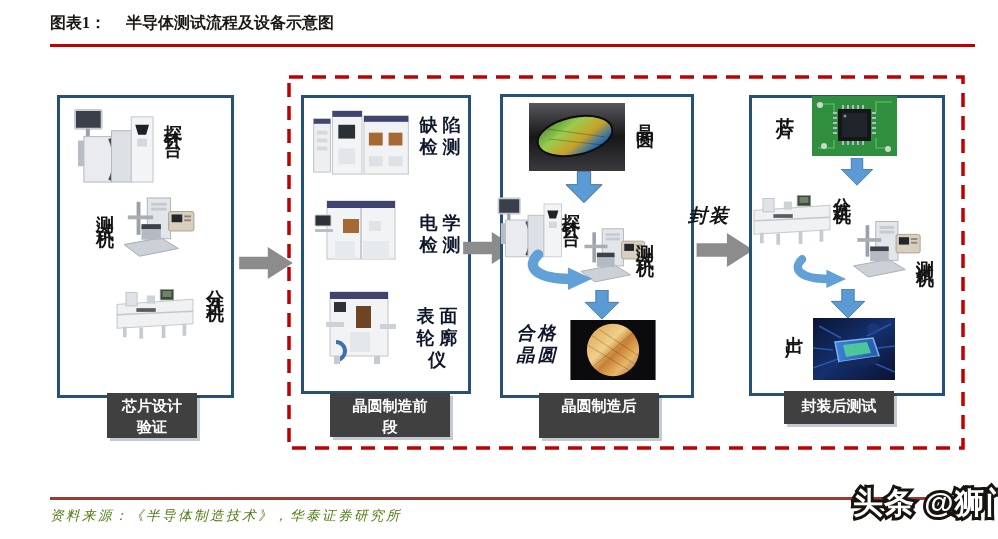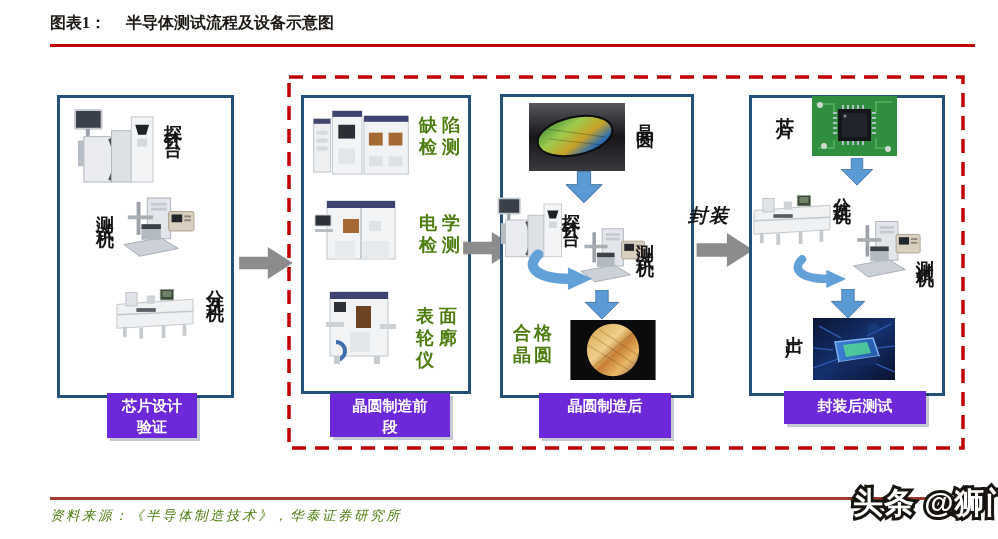--- a/index.html
+++ b/index.html
@@ -7,30 +7,30 @@
         font-family:"Liberation Sans",sans-serif;margin-left:12px;}
   .abs{position:absolute;}
 
   
   .title-row{left:38px;top:13px;display:flex;gap:20px;align-items:baseline;
              font:bold 16px "Liberation Serif","DejaVu Serif",serif;color:#1c1814;}
   .title-rule{left:38px;top:44px;width:925px;height:3px;background:#C00000;}
 
   
   .panel{border:3px solid #235179;background:#fff;}
-  .caption{background:#6d28d9;color:#fff;text-align:center;
+  .caption{background:#404040;color:#fff;text-align:center;
            font:bold 15px "Liberation Sans",sans-serif;line-height:21px;
            box-shadow:3px 3px 0 rgba(20,45,75,0.25);padding-top:2px;box-sizing:border-box;}
   .caption.one{line-height:29px;padding-top:0;}
 
   
   .vtext{writing-mode:vertical-rl;text-orientation:upright;
          font:600 18px "Liberation Serif","DejaVu Serif",serif;color:#141414;letter-spacing:7px;}
-  .hlabel{font:600 18px "Liberation Serif","DejaVu Serif",serif;color:#4d7c0f;
-          line-height:22px;text-align:left;letter-spacing:5px;text-indent:5px;}
+  .hlabel{font:600 18px "Liberation Serif","DejaVu Serif",serif;color:#0f172a;
+          line-height:22px;text-align:center;letter-spacing:5px;text-indent:5px;}
   .pkg{font:600 19px "Liberation Serif","DejaVu Serif",serif;color:#141414;letter-spacing:2px;}
 
   svg{display:block;}
 
   
   .src-rule{left:38px;top:497px;width:925px;height:3px;background:#9e3a32;}
   .src-text{left:38px;top:507px;font:italic 13.5px "Liberation Serif","DejaVu Serif",serif;
             color:#4d7c0f;letter-spacing:2.5px;}
   .watermark{left:841px;top:483px;width:157px;height:50px;
              font:bold 30px "Liberation Sans",sans-serif;letter-spacing:1px;white-space:nowrap;}
@@ -253,26 +253,26 @@
     </defs>
     <rect width="88" height="62" fill="#0b0b0d"></rect>
     <circle cx="44" cy="31" r="27" fill="url(#gw)"></circle>
     <g stroke="rgba(70,35,0,0.3)" stroke-width="1">
       <line x1="22" y1="16" x2="70" y2="48"></line>
         <line x1="18" y1="26" x2="64" y2="54"></line>
       <line x1="30" y1="10" x2="72" y2="38"></line>
         <line x1="24" y1="48" x2="66" y2="12"></line>
     </g>
   </svg>
-  <div class="abs hlabel" style="left:498px;top:322px;width:52px;letter-spacing:3px;text-indent:3px;">
+  <div class="abs hlabel" style="left:498px;top:322px;width:52px;letter-spacing:3px;text-indent:3px;font-style:italic;">
     <div>合格</div>
     <div>晶圆</div>
   </div>
 
-  <div class="abs caption" style="left:527px;top:393px;width:132px;height:45px;">
+  <div class="abs caption" style="left:527px;top:393px;width:120px;height:45px;">
     <div>晶圆制造后</div>
     <div></div>
   </div>
 
   <div class="abs pkg" style="left:676px;top:203px;font-style:italic;">封装</div>
   <svg class="abs" style="left:684px;top:232px;" width="58" height="36" viewBox="0 0 60 38">
     <polygon points="0,12 32,12 32,1 60,19 32,37 32,26 0,26" fill="#8C8C8C"></polygon>
   </svg>
 
   <div class="abs panel" style="left:737px;top:95px;width:190px;height:295px;"></div>
@@ -381,21 +381,21 @@
       <line x1="0" y1="30" x2="20" y2="32"></line>
         <line x1="82" y1="28" x2="64" y2="30"></line>
     </g>
     <polygon points="22,24 60,20 66,38 26,44" fill="url(#bc2)" stroke="#7fb3f0" stroke-width="1.5"></polygon>
     <polygon points="26,44 66,38 64,46 26,51" fill="#142a5e"></polygon>
     <polygon points="30,27 54,24 58,35 33,39" fill="#52d695" opacity="0.85"></polygon>
     <circle cx="60" cy="11" r="6" fill="#1c3f86" opacity="0.6"></circle>
   </svg>
   <div class="abs vtext" style="left:770px;top:321px;letter-spacing:6px;">出厂</div>
 
-  <div class="abs caption one" style="left:772px;top:391px;width:142px;height:33px;">封装后测试</div>
+  <div class="abs caption one" style="left:772px;top:391px;width:110px;height:33px;">封装后测试</div>
 
   <div class="abs src-rule"></div>
   <div class="abs src-text">资料来源：《半导体制造技术》，华泰证券研究所</div>
 
   <div class="abs watermark">
     <span class="wm-stroke">头条 @狮门</span>
     <span class="wm-fill">头条 @狮门</span>
   </div>
 
 </div>

